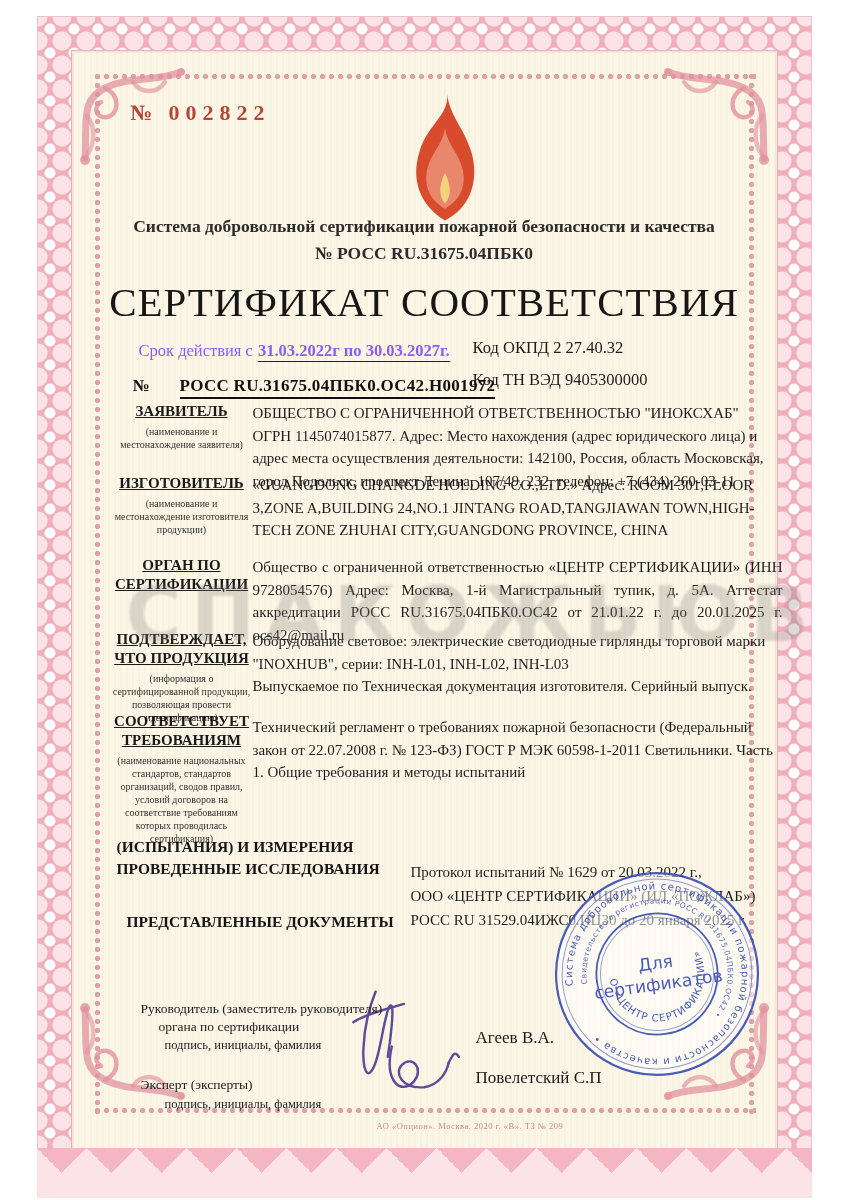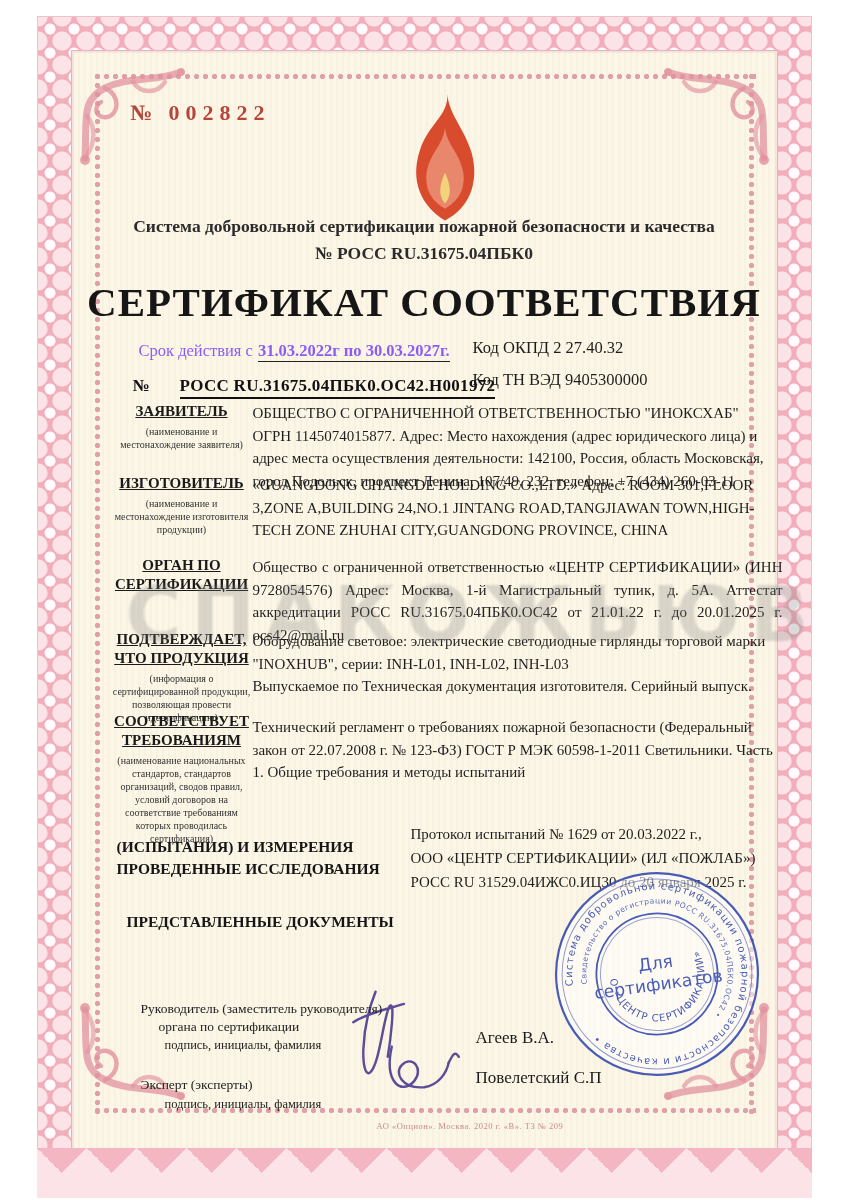--- a/index.html
+++ b/index.html
@@ -48,21 +48,21 @@
   .c-bl { left:56px;  top:1002px; transform:scaleY(-1); }
   .c-br { right:56px; top:1002px; transform:scale(-1,-1); }
 
   
   .abs { position:absolute; z-index:2; }
   .serial { left:110px; top:100px; font-size:22px; color:#b5463a; font-weight:600; letter-spacing:2px; }
   .serial .num { margin-left:14px; letter-spacing:6px; }
   .flame { left:368px; top:92px; width:112px; height:138px; }
   .sysline1 { left:0; right:0; top:216px; text-align:center; font-weight:700; font-size:17.5px; color:#2b2b2b; }
   .sysline2 { left:0; right:0; top:243px; text-align:center; font-weight:700; font-size:17.5px; color:#2b2b2b; }
-  .cert-title { left:0; right:0; top:278px; text-align:center; font-size:41px; font-weight:700; letter-spacing:1px; color:#161616; }
+  .cert-title { left:0; right:0; top:278px; text-align:center; font-size:41px; font-weight:400; letter-spacing:1px; color:#161616; }
   .validity { left:118px; top:341px; font-size:16.5px; color:#8b5cf6; }
   .validity .dates { border-bottom:1.5px solid #222; padding-bottom:1px; margin-left:5px; font-weight:600; }
   .okpd  { left:452px; top:338px; font-size:16.5px; color:#1d1d1d; }
   .tnved { left:452px; top:370px; font-size:16.5px; color:#1d1d1d; }
   .regline { left:112px; top:376px; font-size:17px; font-weight:700; color:#111; }
   .regline .regnum { margin-left:30px; border-bottom:2.5px solid #111; padding-bottom:2px; letter-spacing:.3px; }
 
   .sec-label { font-weight:700; font-size:15px; color:#1a1a1a; width:142px; line-height:1.25;text-align:center; }
   .sec-label .u { text-decoration:underline; }
   .sublabel { font-size:10px; font-weight:400; color:#333; margin-top:4px; line-height:1.3; }
@@ -73,21 +73,21 @@
   .b-applicant    { left:232px; top:402px; }
   .l-manufacturer { left:90px;  top:474px; }
   .b-manufacturer { left:232px; top:474px; }
   .l-certbody     { left:90px;  top:556px; }
   .b-certbody     { left:232px; top:556px; }
   .l-product      { left:90px;  top:630px; }
   .b-product      { left:232px; top:630px; }
   .l-requirements { left:90px;  top:712px; }
   .b-requirements { left:232px; top:716px; }
   .l-tests        { left:96px;  top:836px; font-weight:700; font-size:15.5px; width:280px; line-height:1.4; color:#151515; }
-  .b-tests        { left:390px; top:822px; width:372px; font-size:15px; line-height:1.6; color:#1e1e1e; }
+  .b-tests        { left:390px; top:860px; width:372px; font-size:15px; line-height:1.6; color:#1e1e1e; }
   .docs-label     { left:106px; top:913px; font-weight:700; font-size:15.5px; color:#151515; }
 
   .stamp { left:528px; top:866px; width:216px; height:216px; transform:rotate(-8deg); opacity:.92; }
   .scribble { left:318px; top:983px; width:132px; height:118px; }
 
   .sig-block { left:120px; top:1000px; font-size:13.5px; color:#222; line-height:1.35; }
   .sig-block .ind1 { margin-left:18px; }
   .sig-block .note { margin-left:24px; font-size:12.5px; margin-top:1px; }
   .sig-block .role2 { margin-top:22px; }
   .name1 { left:455px; top:1028px; font-size:17px; color:#1b1b1b; }

